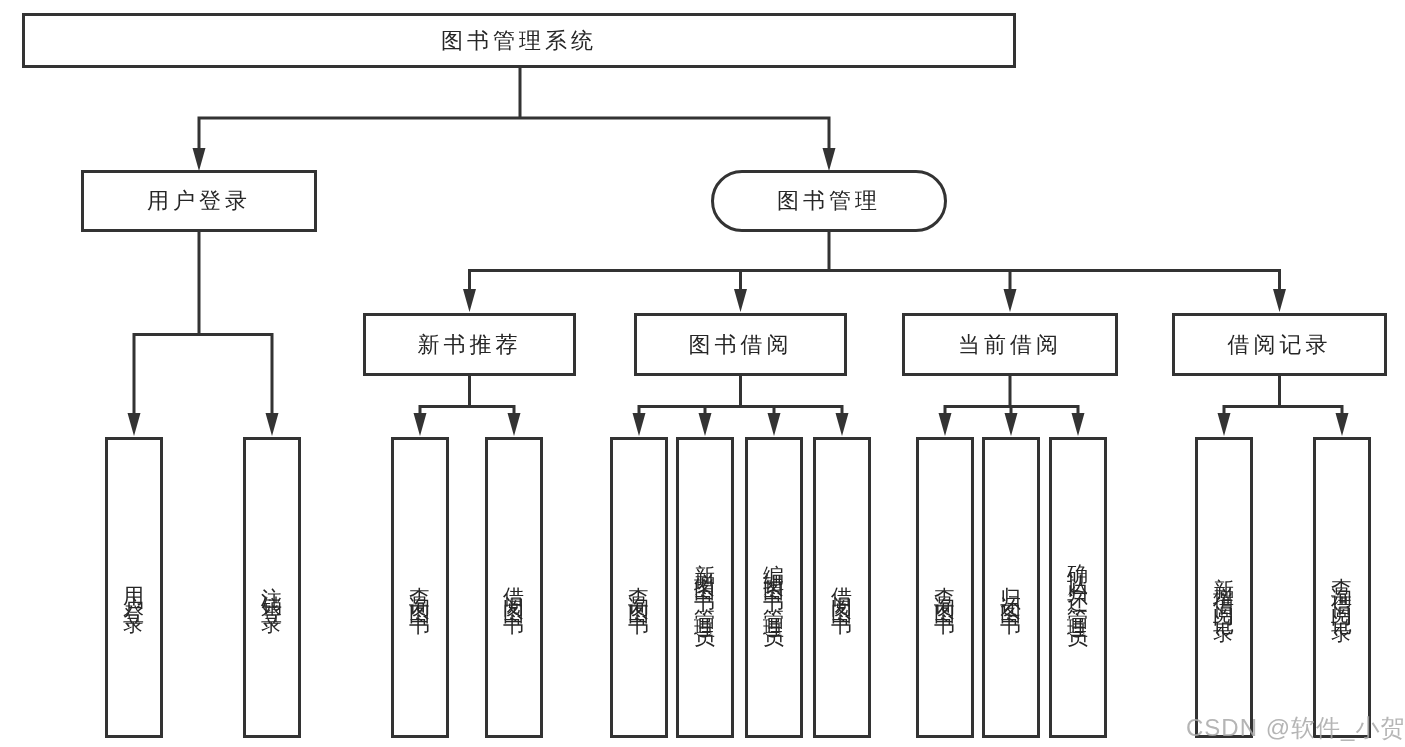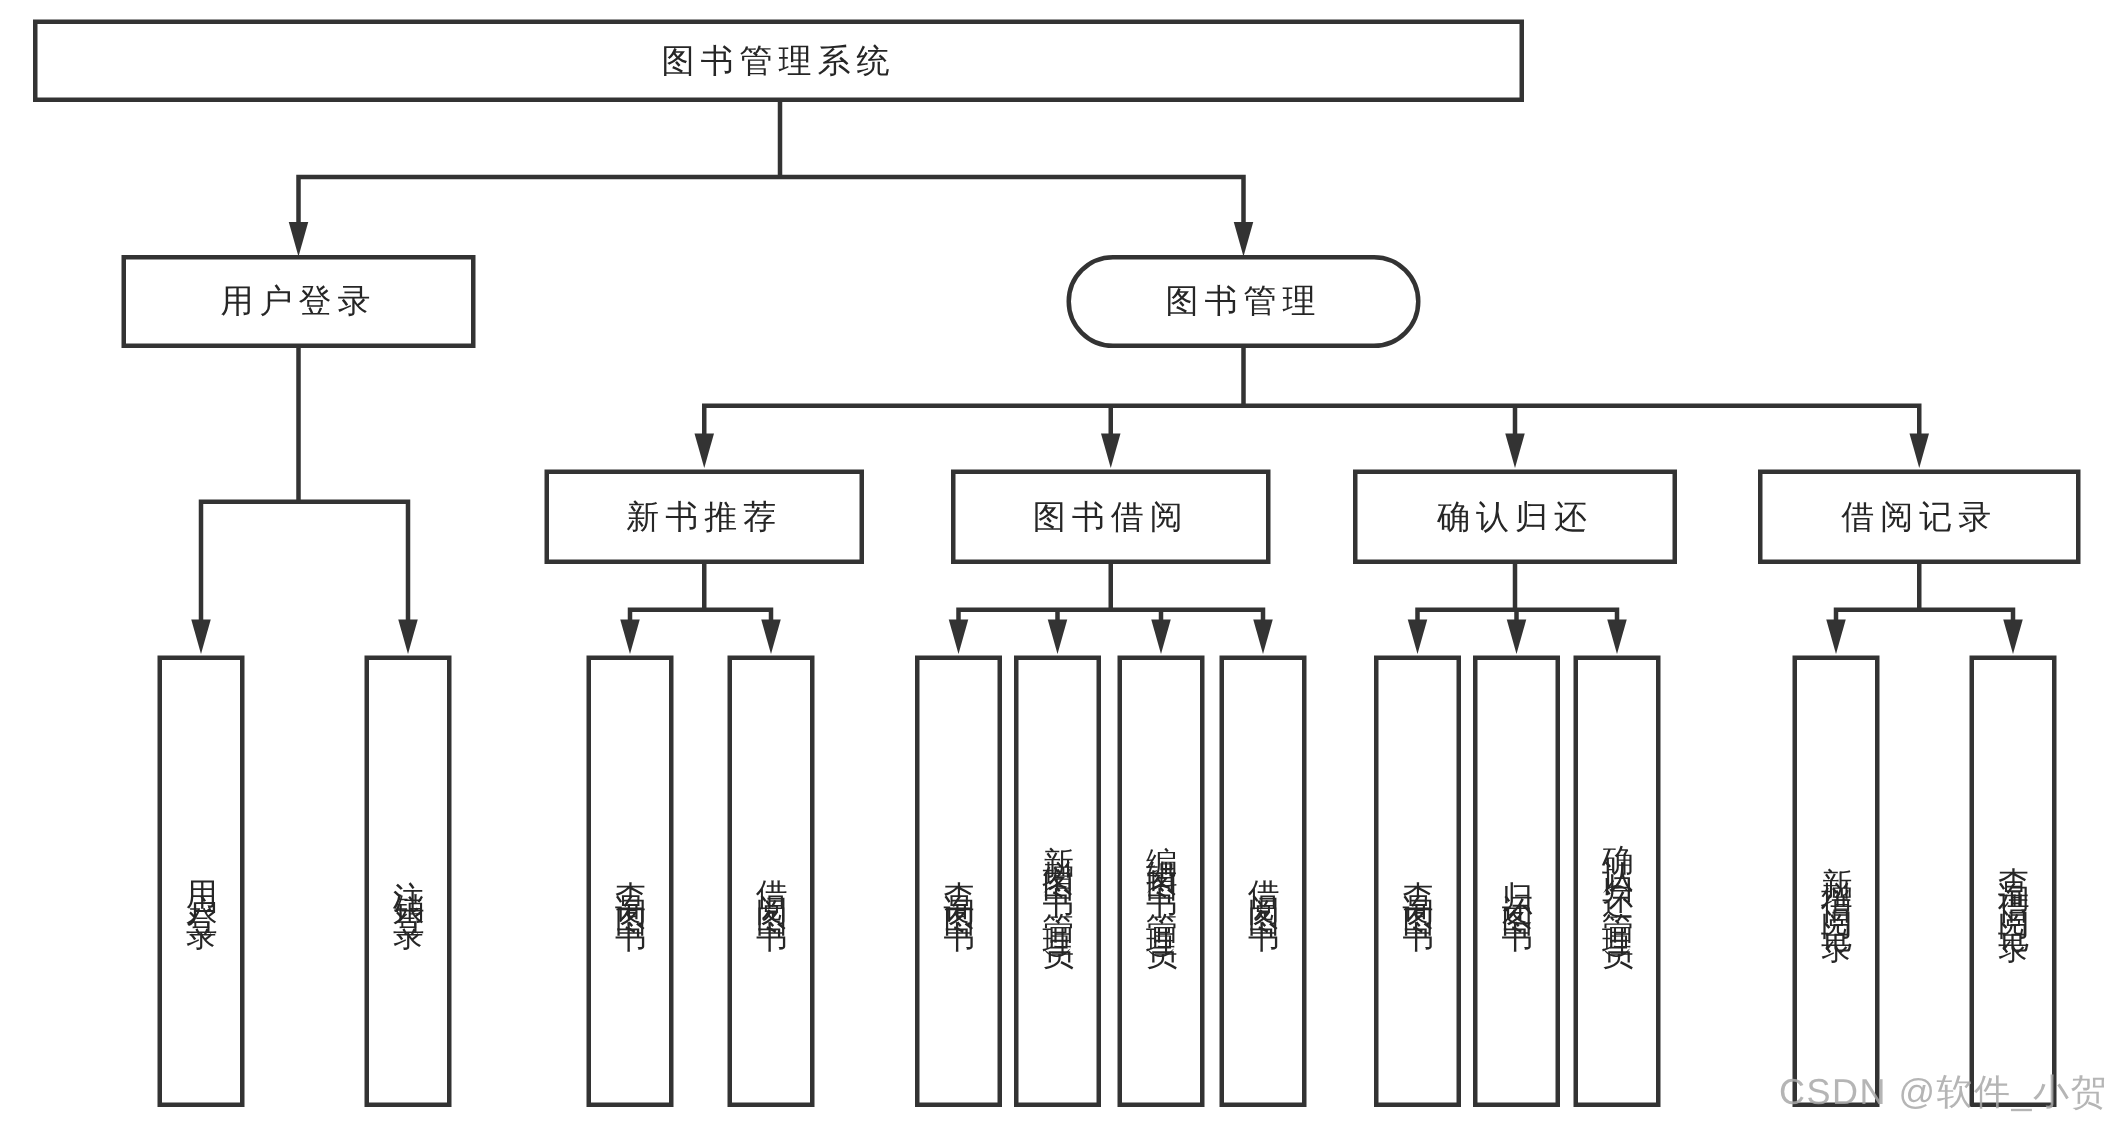--- a/index.html
+++ b/index.html
@@ -130,21 +130,21 @@
     <span>图书管理</span>
   </div>
 
   <div class="box hbox" style="left:363px; top:313px; width:213px; height:63px;">
     <span>新书推荐</span>
   </div>
   <div class="box hbox" style="left:634px; top:313px; width:213px; height:63px;">
     <span>图书借阅</span>
   </div>
   <div class="box hbox" style="left:902px; top:313px; width:216px; height:63px;">
-    <span>确认归还</span>
+    <span>当前借阅</span>
   </div>
   <div class="box hbox" style="left:1172px; top:313px; width:215px; height:63px;">
     <span>借阅记录</span>
   </div>
 
   <div class="box vbox" style="left:105px;">
     <span>用户登录</span>
   </div>
   <div class="box vbox" style="left:243px;">
     <span>注销登录</span>

